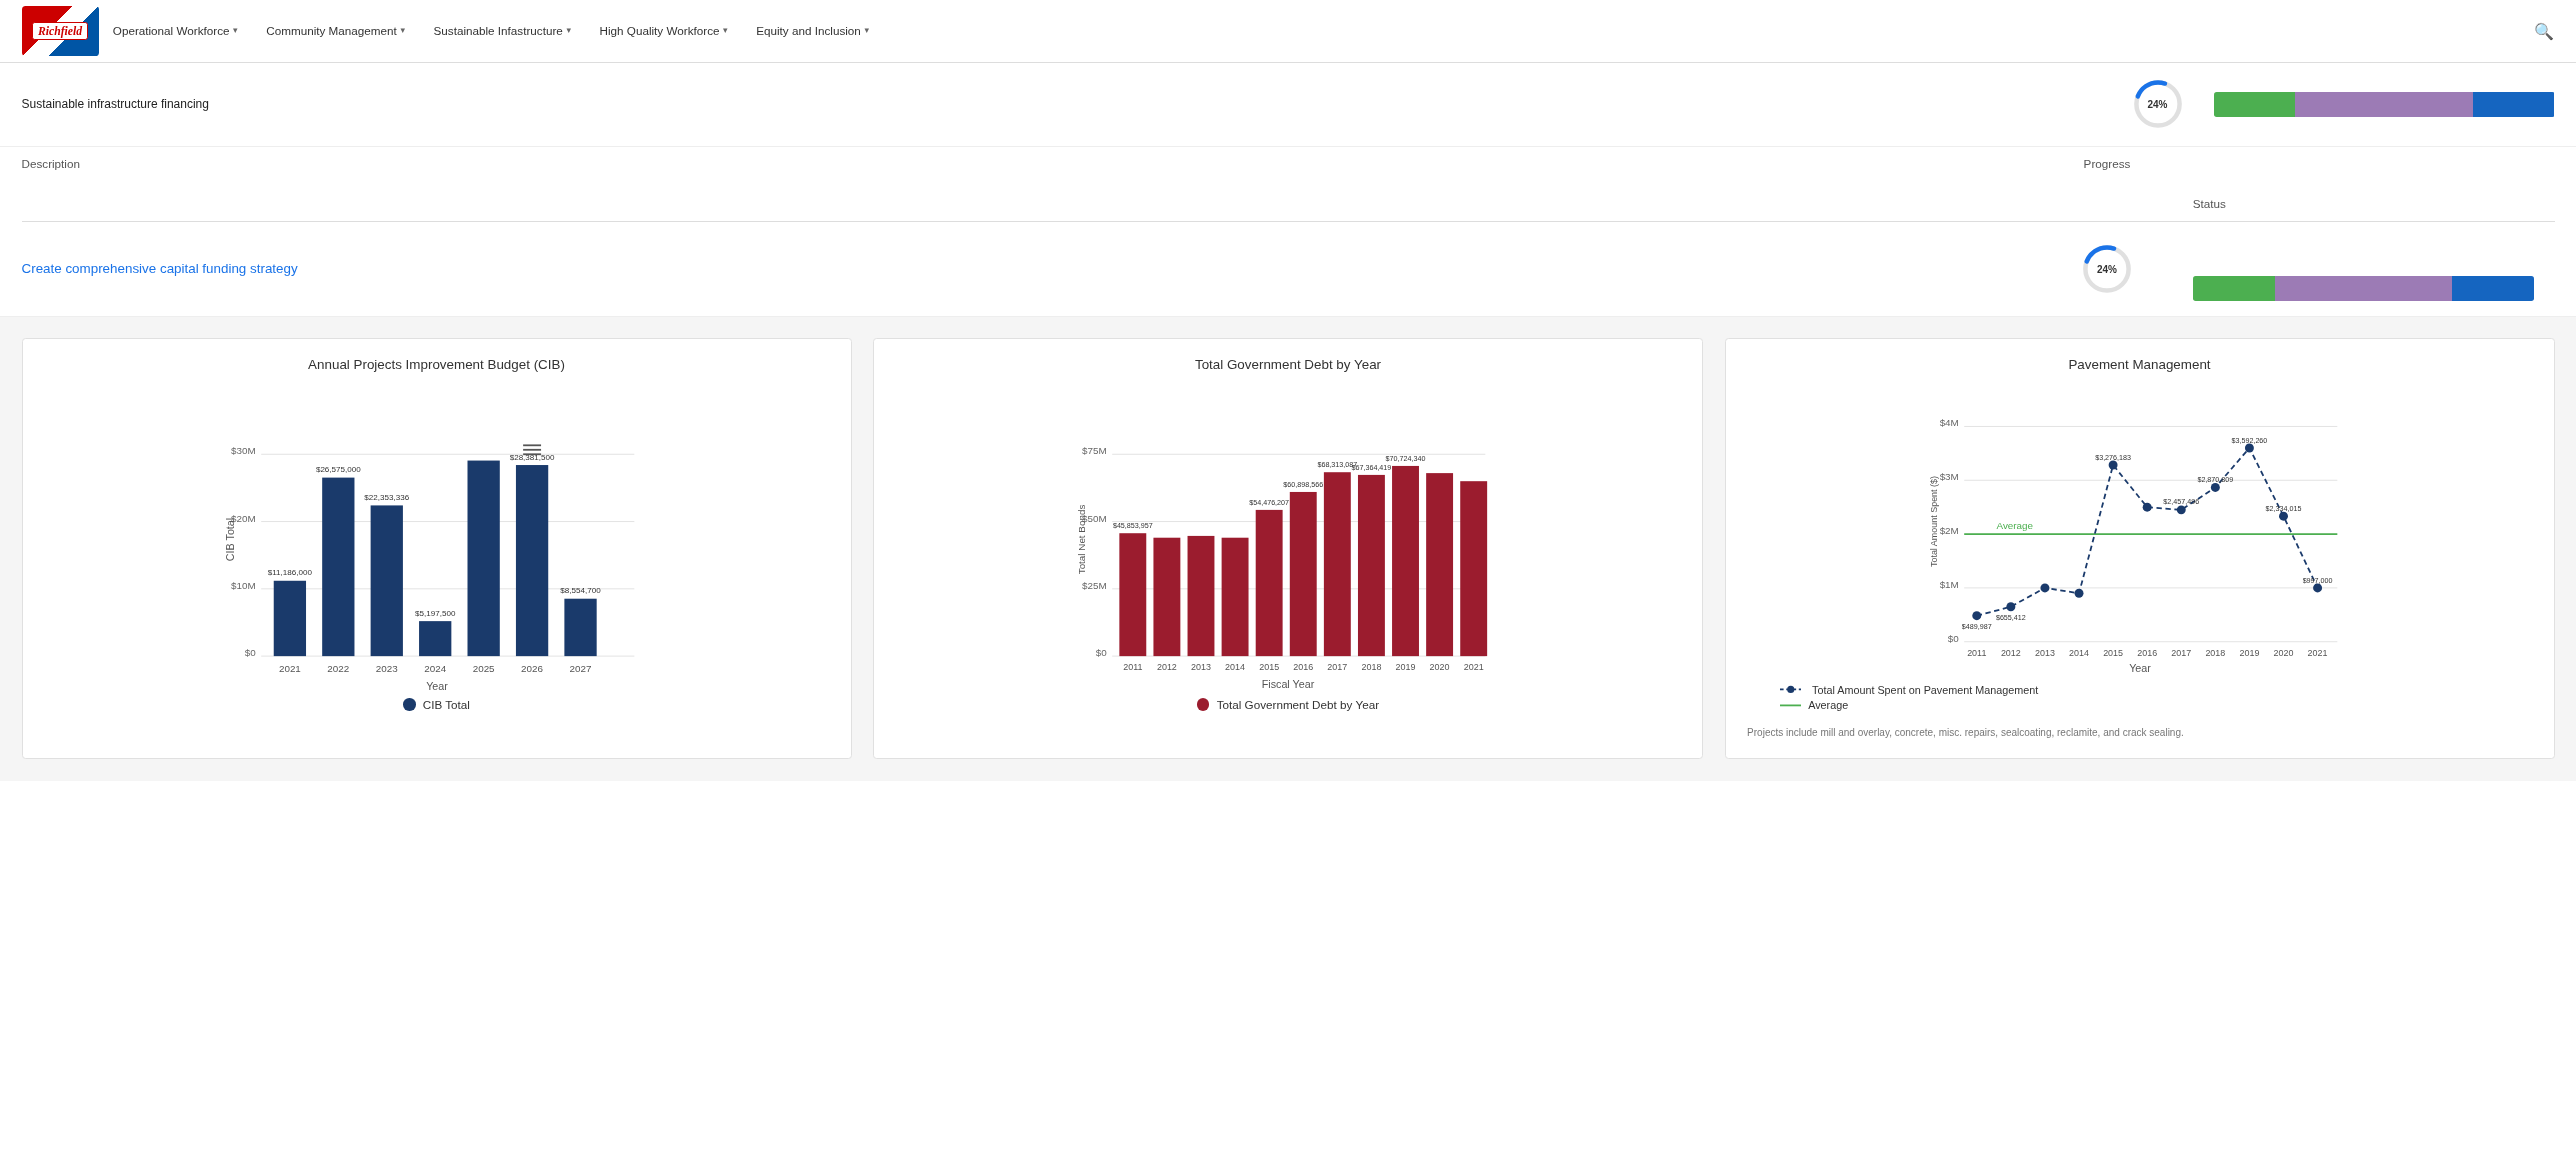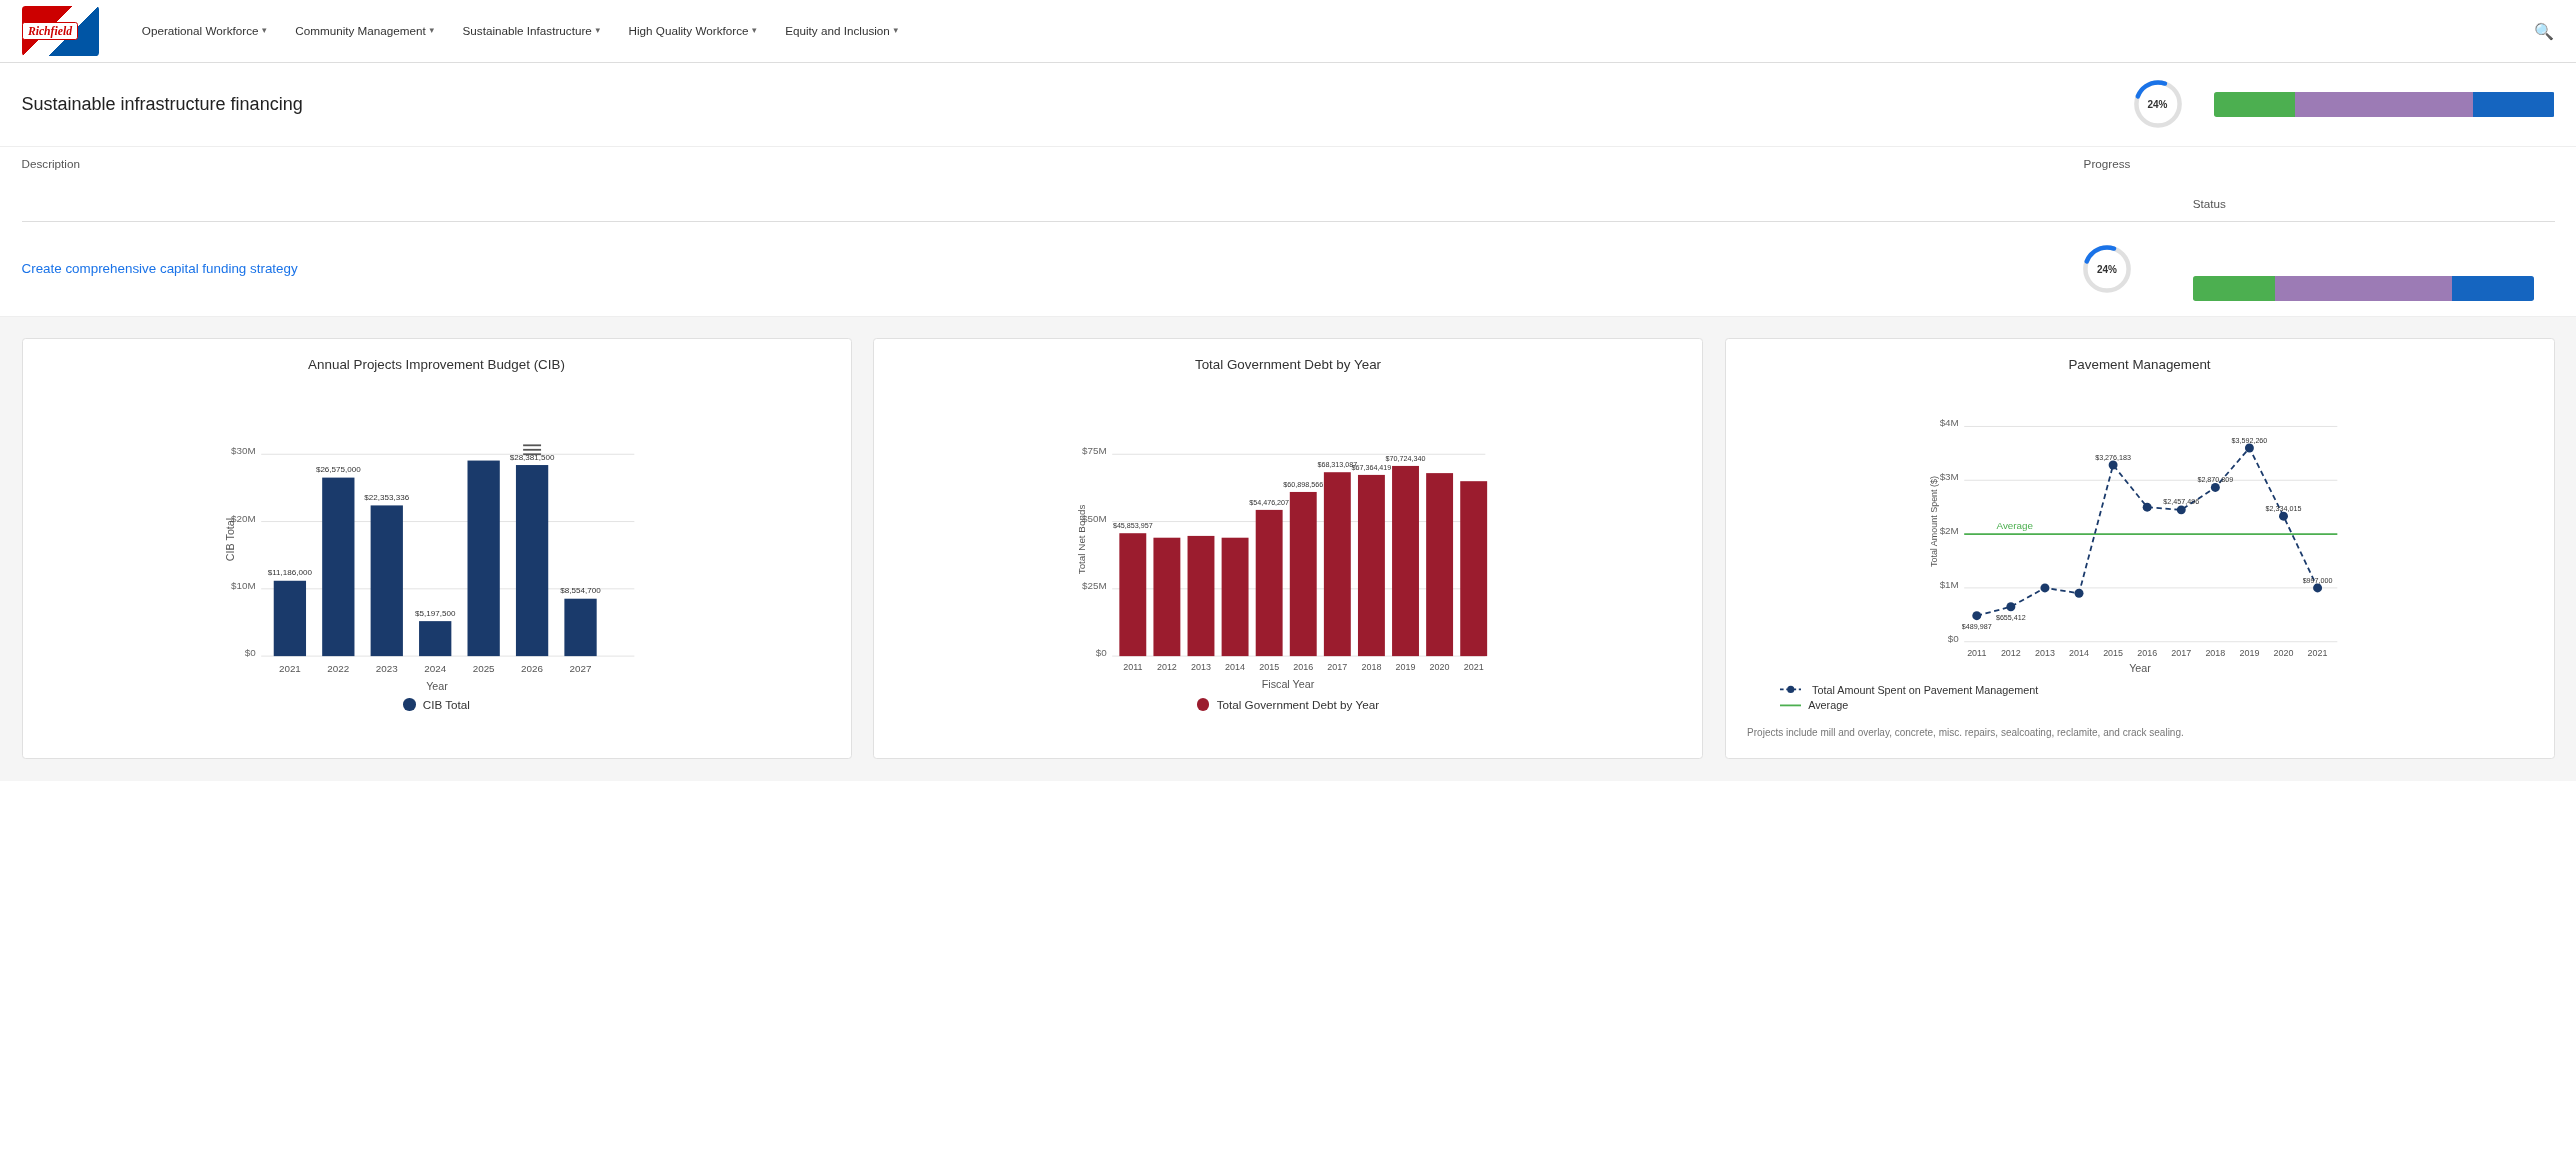--- a/index.html
+++ b/index.html
@@ -4,23 +4,23 @@
   <style>
     * { box-sizing: border-box; margin: 0; padding: 0; }
     body { font-family: Arial, sans-serif; background: #fff; color: #333; font-size: 12.5px; }
 
     
     nav {
       display: flex; align-items: center; padding: 0 21.5px;
       border-bottom: 0.9px solid #ddd; height: 63px;
     }
     .logo {
-      width: 77px; height: 50px; margin-right: 29px;
+      width: 77px; height: 50px; 
       background: linear-gradient(135deg, #c00 40%, #fff 40%, #fff 60%, #0055a5 60%);
-      border-radius: 3.6px; display: flex; align-items: center; justify-content: flex-start;
+      border-radius: 3.6px; display: flex; align-items: center; justify-content: center;
       font-family: Georgia, serif; font-style: italic; font-weight: bold;
       font-size: 16px; color: #c00; position: relative; overflow: hidden;
       flex-shrink: 0;
     }
     .logo-inner {
       background: #fff; border: 1.8px solid #c00; border-radius: 2.7px;
       padding: 1.8px 5.4px; font-size: 11.7px; color: #c00;
       font-family: Georgia, serif; font-style: italic; font-weight: bold;
       z-index: 1;
     }
@@ -31,21 +31,21 @@
       height: 63px; border-bottom: 2.7px solid transparent;
     }
     .nav-chevron { font-size: 9px; color: #666; }
     .nav-search { margin-left: auto; cursor: pointer; font-size: 16px; color: #333; }
 
     
     .section-header {
       display: flex; align-items: center; padding: 14.3px 21.5px;
       border-bottom: 0.9px solid #eee; background: #fff;
     }
-    .section-title { font-size: 18px; font-weight: 400; flex: 1; color: #222; }
+    .section-title { font-size: 12px; font-weight: 400; flex: 1; color: #222; }
     .progress-ring-container { display: flex; align-items: center; margin-right: 29px; }
     .progress-bar-container { display: flex; height: 25px; width: 341px; border-radius: 2.7px; overflow: hidden; }
     .pb-green { background: #4caf50; width: 24%; }
     .pb-purple { background: #9c7bb5; width: 52%; }
     .pb-blue { background: #1565c0; width: 24%; }
 
     
     .table-section {
       padding: 0 21.5px; background: #fff; border-bottom: 1.8px solid #eee;
     }

